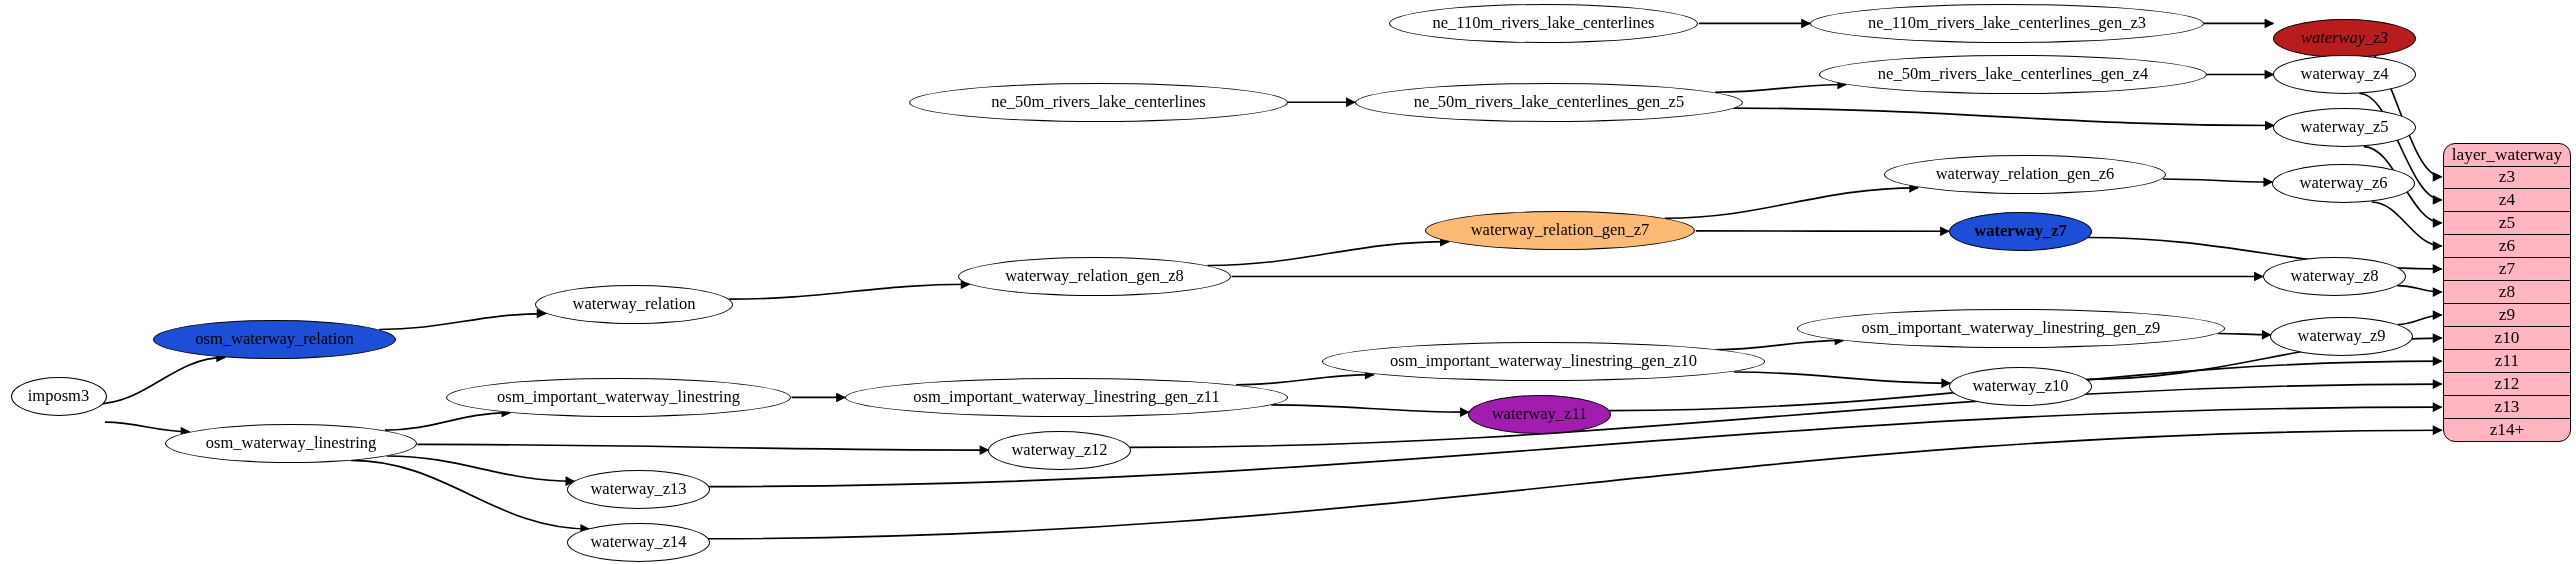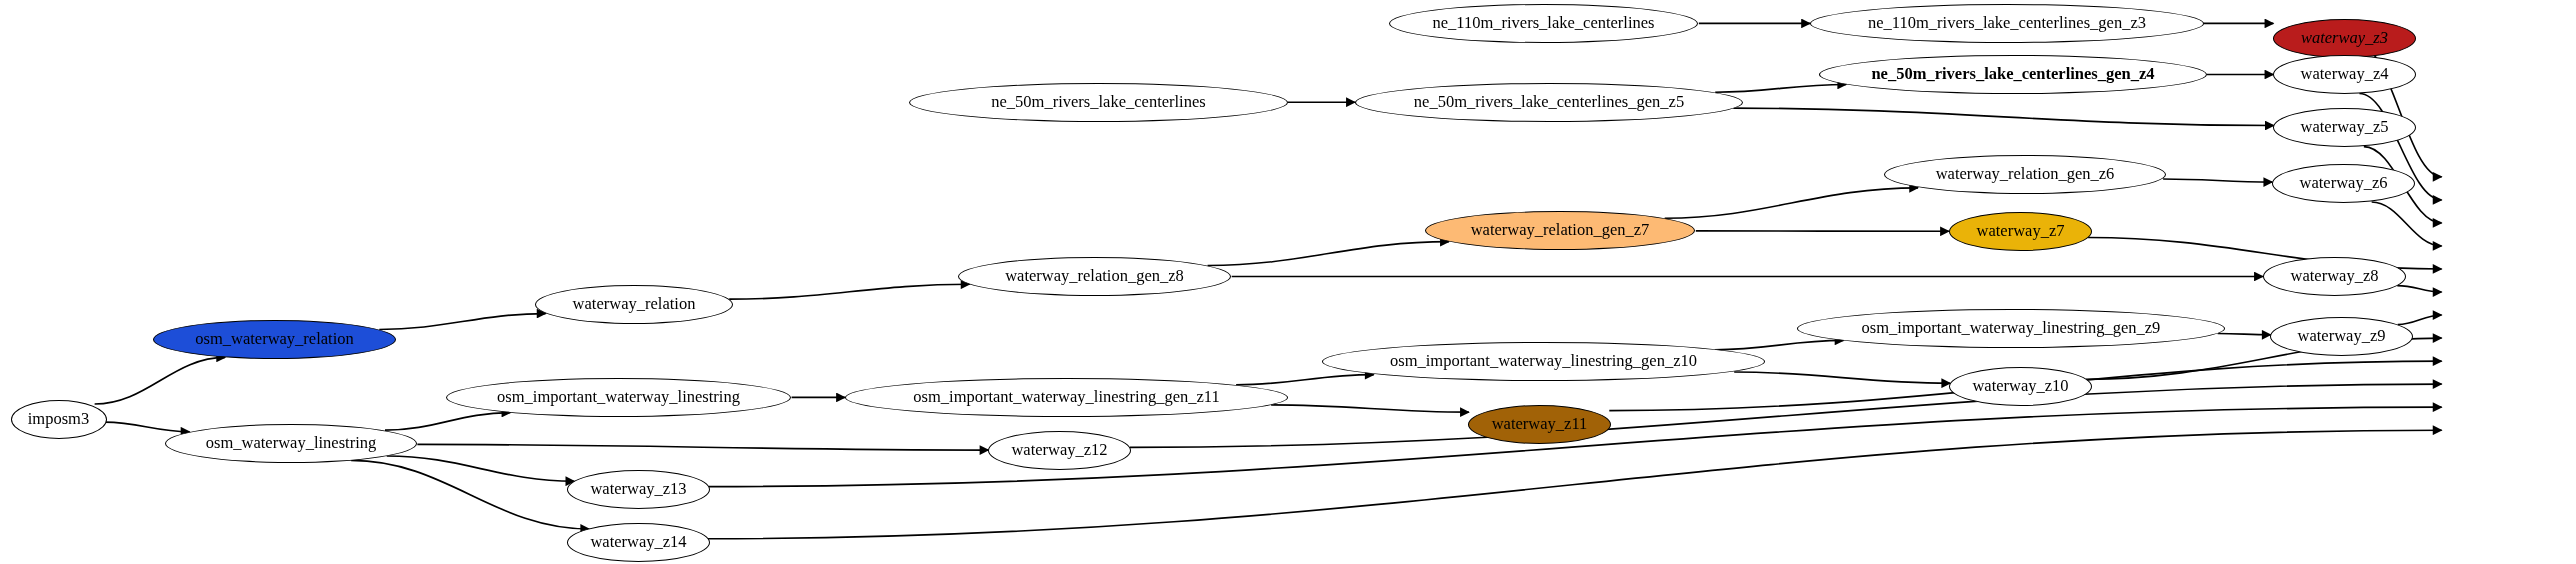--- a/index.html
+++ b/index.html
@@ -92,44 +92,61 @@
         <path d="M 3192.6 431.9 C 3216.0 431.9, 3227.7 419.3, 3251.0 419.3" class="edge" stroke="#000000" marker-end="url(#arrow)"></path>
         <path d="M 2777.5 504.9 C 2966.9 504.9, 3061.6 450.0, 3251.0 450.0" class="edge" stroke="#000000" marker-end="url(#arrow)"></path>
         <path d="M 2142.8 546.5 C 2586.1 546.5, 2807.7 480.7, 3251.0 480.7" class="edge" stroke="#000000" marker-end="url(#arrow)"></path>
         <path d="M 1504.6 595.5 C 2203.1 595.5, 2552.4 511.3, 3251.0 511.3" class="edge" stroke="#000000" marker-end="url(#arrow)"></path>
         <path d="M 943.7 647.7 C 1866.6 647.7, 2328.1 542.0, 3251.0 542.0" class="edge" stroke="#000000" marker-end="url(#arrow)"></path>
         <path d="M 942.6 717.2 C 1866.0 717.2, 2327.6 572.7, 3251.0 572.7" class="edge" stroke="#000000" marker-end="url(#arrow)"></path>
       </g>
   </svg>
 
   <div id="nodes">
-      <div class="node" style="left: 10.5px; top: 400px; width: 96px; height: 39px; background: rgb(255, 255, 255); border-color: rgb(0, 0, 0);">imposm3</div>
+      <div class="node" style="left: 10.5px; top: 377px; width: 96px; height: 39px; background: rgb(255, 255, 255); border-color: rgb(0, 0, 0);">imposm3</div>
       <div class="node" style="left: 153px; top: 320px; width: 243px; height: 39px; background: #1d4ed8; border-color: rgb(0, 0, 0);">osm_waterway_relation</div>
       <div class="node" style="left: 165px; top: 424px; width: 252px; height: 39px; background: rgb(255, 255, 255); border-color: rgb(0, 0, 0);">osm_waterway_linestring</div>
       <div class="node" style="left: 535px; top: 285px; width: 198px; height: 39px; background: rgb(255, 255, 255); border-color: rgb(0, 0, 0);">waterway_relation</div>
       <div class="node" style="left: 958px; top: 257px; width: 273px; height: 39px; background: rgb(255, 255, 255); border-color: rgb(0, 0, 0);">waterway_relation_gen_z8</div>
       <div class="node" style="left: 1425px; top: 211px; width: 270px; height: 39px; background: #fdba74; border-color: rgb(0, 0, 0);">waterway_relation_gen_z7</div>
       <div class="node" style="left: 1884px; top: 155px; width: 282px; height: 39px; background: rgb(255, 255, 255); border-color: rgb(0, 0, 0);">waterway_relation_gen_z6</div>
       <div class="node" style="left: 446px; top: 378px; width: 345px; height: 39px; background: rgb(255, 255, 255); border-color: rgb(0, 0, 0);">osm_important_waterway_linestring</div>
       <div class="node" style="left: 845px; top: 378px; width: 443px; height: 39px; background: rgb(255, 255, 255); border-color: rgb(0, 0, 0);">osm_important_waterway_linestring_gen_z11</div>
       <div class="node" style="left: 1322px; top: 342px; width: 443px; height: 39px; background: rgb(255, 255, 255); border-color: rgb(0, 0, 0);">osm_important_waterway_linestring_gen_z10</div>
       <div class="node" style="left: 1797px; top: 309px; width: 428px; height: 39px; background: rgb(255, 255, 255); border-color: rgb(0, 0, 0);">osm_important_waterway_linestring_gen_z9</div>
       <div class="node" style="left: 1389px; top: 3.8px; width: 309px; height: 39px; background: rgb(255, 255, 255); border-color: rgb(0, 0, 0);">ne_110m_rivers_lake_centerlines</div>
       <div class="node" style="left: 1810px; top: 3.8px; width: 394px; height: 39px; background: rgb(255, 255, 255); border-color: rgb(0, 0, 0);">ne_110m_rivers_lake_centerlines_gen_z3</div>
       <div class="node" style="left: 909px; top: 83px; width: 379px; height: 39px; background: rgb(255, 255, 255); border-color: rgb(0, 0, 0);">ne_50m_rivers_lake_centerlines</div>
       <div class="node" style="left: 1355px; top: 83px; width: 388px; height: 39px; background: rgb(255, 255, 255); border-color: rgb(0, 0, 0);">ne_50m_rivers_lake_centerlines_gen_z5</div>
-      <div class="node" style="left: 1819px; top: 55px; width: 388px; height: 39px; background: rgb(255, 255, 255); border-color: rgb(0, 0, 0); font-weight: bold;">ne_50m_rivers_lake_centerlines_gen_z4</div>
+      <div class="node" style="left: 1819px; top: 55px; width: 388px; height: 39px; background: rgb(255, 255, 255); border-color: rgb(0, 0, 0);">ne_50m_rivers_lake_centerlines_gen_z4</div>
       <div class="node" style="left: 2273px; top: 19px; width: 143px; height: 39px; background: #b91c1c; border-color: rgb(0, 0, 0); font-style: italic;">waterway_z3</div>
       <div class="node" style="left: 2273px; top: 55px; width: 143px; height: 39px; background: rgb(255, 255, 255); border-color: rgb(0, 0, 0);">waterway_z4</div>
       <div class="node" style="left: 2273px; top: 108px; width: 143px; height: 39px; background: rgb(255, 255, 255); border-color: rgb(0, 0, 0);">waterway_z5</div>
       <div class="node" style="left: 2272px; top: 164px; width: 143px; height: 39px; background: rgb(255, 255, 255); border-color: rgb(0, 0, 0); font-family: Liberation Serif, serif;">waterway_z6</div>
-      <div class="node" style="left: 1949px; top: 212px; width: 143px; height: 39px; background: #eab308; border-color: rgb(0, 0, 0);">waterway_z7</div>
+      <div class="node" style="left: 1949px; top: 212px; width: 143px; height: 39px; background: #1d4ed8; border-color: rgb(0, 0, 0); font-weight: bold;">waterway_z7</div>
       <div class="node" style="left: 2263px; top: 257px; width: 143px; height: 39px; background: rgb(255, 255, 255); border-color: rgb(0, 0, 0);">waterway_z8</div>
       <div class="node" style="left: 2270px; top: 317px; width: 143px; height: 39px; background: rgb(255, 255, 255); border-color: rgb(0, 0, 0);">waterway_z9</div>
       <div class="node" style="left: 1949px; top: 367px; width: 143px; height: 39px; background: rgb(255, 255, 255); border-color: rgb(0, 0, 0);">waterway_z10</div>
-      <div class="node" style="left: 1468px; top: 405px; width: 143px; height: 39px; background: #a16207; border-color: rgb(0, 0, 0);">waterway_z11</div>
+      <div class="node" style="left: 1468px; top: 395px; width: 143px; height: 39px; background: #a21caf; border-color: rgb(0, 0, 0);">waterway_z11</div>
       <div class="node" style="left: 988px; top: 431px; width: 143px; height: 39px; background: rgb(255, 255, 255); border-color: rgb(0, 0, 0);">waterway_z12</div>
       <div class="node" style="left: 567px; top: 470px; width: 143px; height: 39px; background: rgb(255, 255, 255); border-color: rgb(0, 0, 0); text-align: center;">waterway_z13</div>
       <div class="node" style="left: 567px; top: 523px; width: 143px; height: 39px; background: rgb(255, 255, 255); border-color: rgb(0, 0, 0);">waterway_z14</div>
     </div>
 
+  <div id="layer-table" style="left: 2443px; top: 143px; width: 128px; height: 299px; background: rgb(255, 182, 193); border-color: rgb(0, 0, 0);">
+    <div class="thead">layer_waterway</div>
+    <div id="trows" style="display: flex; flex-direction: column; flex: 1 1 auto;">
+        <div class="trow">z3</div>
+        <div class="trow">z4</div>
+        <div class="trow">z5</div>
+        <div class="trow">z6</div>
+        <div class="trow">z7</div>
+        <div class="trow">z8</div>
+        <div class="trow">z9</div>
+        <div class="trow">z10</div>
+        <div class="trow">z11</div>
+        <div class="trow">z12</div>
+        <div class="trow">z13</div>
+        <div class="trow">z14+</div>
+      </div>
+  </div>
 </div>
 
 
 </body></html>

